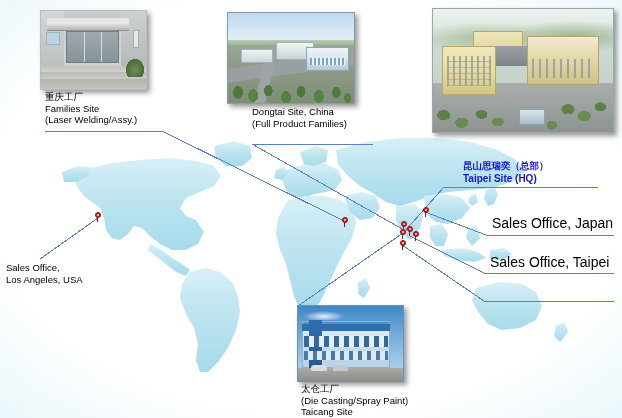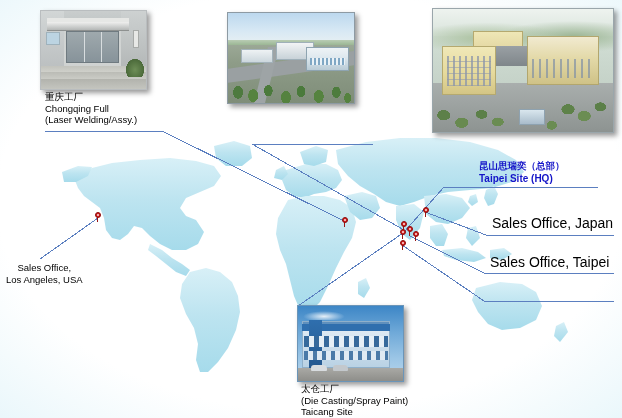--- a/index.html
+++ b/index.html
@@ -155,22 +155,22 @@
     background:#c3c8cc;border-radius:3px 4px 1px 1px;}
 
   
   .label{position:absolute;color:#000000;font-size:9.5px;line-height:11.5px;white-space:nowrap;}
   .label .cn{font-family:"DejaVu Sans","Liberation Sans",sans-serif;font-size:9.5px;}
   .label.hq{color:#1414c8;font-weight:bold;font-size:10px;line-height:12.5px;}
   .label.right{font-size:14px;}
   #label-chongqing{left:45px;top:91px;}
   #label-dongtai{left:252px;top:106px;}
   #label-taicang{left:301px;top:383px;}
-  #label-la{left:6px;top:262px;text-align:center;}
-  #label-kunshan{left:463px;top:160px;margin-left:16px;}
+  #label-la{left:6px;top:262px;}
+  #label-kunshan{left:463px;top:160px;}
   #label-japan{left:492px;top:218px;}
   #label-taipei{left:490px;top:257px;}
   #label-dongguang{left:490px;top:285px;}
 </style>
 </head>
 <body>
 
 <div id="stage">
 
   <div id="map-layer">
@@ -367,25 +367,27 @@
     <span class="tower"></span>
     <span class="winrow"></span>
     <span class="winrow2"></span>
     <span class="road"></span>
     <span class="car1"></span>
     <span class="car2"></span>
   </div>
 
   <div class="label" id="label-chongqing">
     <div class="cn">重庆工厂</div>
-    <div>Chongqing Full</div>
+    <div>Families Site</div>
     <div>(Laser Welding/Assy.)</div>
   </div>
 
   <div class="label" id="label-dongtai">
+    <div>Dongtai Site, China</div>
+    <div>(Full Product Families)</div>
   </div>
 
   <div class="label" id="label-taicang">
     <div class="cn">太仓工厂</div>
     <div>(Die Casting/Spray Paint)</div>
     <div>Taicang Site</div>
   </div>
 
   <div class="label hq" id="label-kunshan">
     <div class="cn">昆山思瑞奕（总部）</div>

